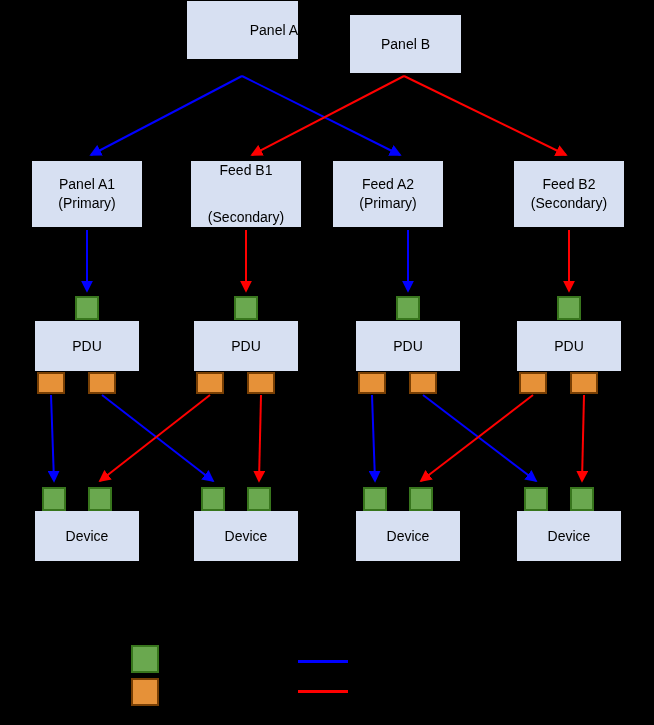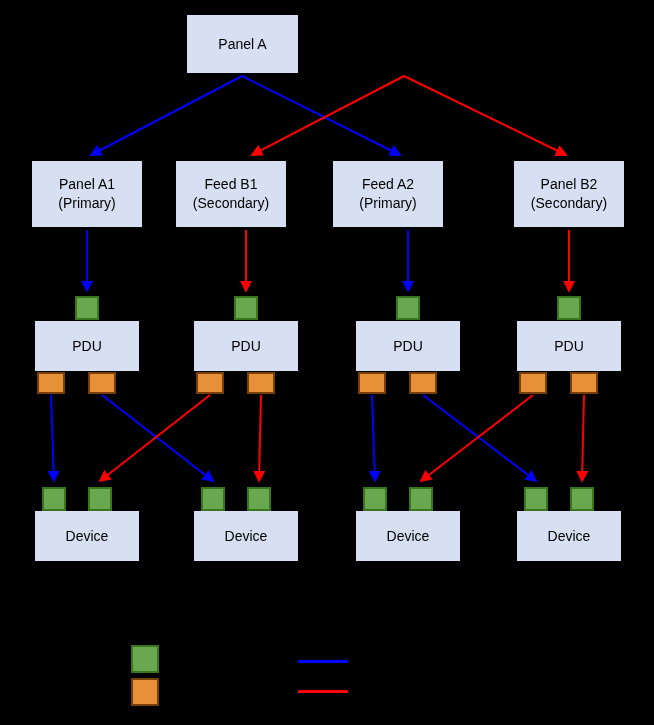--- a/index.html
+++ b/index.html
@@ -57,38 +57,41 @@
     <line class="blue" x1="102" y1="395" x2="213" y2="481" marker-end="url(#arrow-blue)"></line>
     <line class="red" x1="210" y1="395" x2="100" y2="481" marker-end="url(#arrow-red)"></line>
     <line class="red" x1="261" y1="395" x2="259" y2="481" marker-end="url(#arrow-red)"></line>
 
     <line class="blue" x1="372" y1="395" x2="375" y2="481" marker-end="url(#arrow-blue)"></line>
     <line class="blue" x1="423" y1="395" x2="536" y2="481" marker-end="url(#arrow-blue)"></line>
     <line class="red" x1="533" y1="395" x2="421" y2="481" marker-end="url(#arrow-red)"></line>
     <line class="red" x1="584" y1="395" x2="582" y2="481" marker-end="url(#arrow-red)"></line>
   </svg>
 
-  <div class="box" style="left:186px;top:14px;width:113px;height:60px;">
+  <div class="box" style="left:186px;top:0;width:113px;height:60px;align-items:flex-end;">
     <span>Panel A</span>
+  </div>
+  <div class="box" style="left:349px;top:14px;width:113px;height:60px;">
+    <span>Panel B</span>
   </div>
 
   <div class="box" style="left:31px;top:160px;width:112px;height:68px;">
     <span>Panel A1</span>
     <span>(Primary)</span>
   </div>
-  <div class="box" style="left:175px;top:160px;width:112px;height:68px;">
+  <div class="box" style="left:190px;top:160px;width:112px;height:68px;justify-content:space-between;">
     <span>Feed B1</span>
     <span>(Secondary)</span>
   </div>
   <div class="box" style="left:332px;top:160px;width:112px;height:68px;">
     <span>Feed A2</span>
     <span>(Primary)</span>
   </div>
   <div class="box" style="left:513px;top:160px;width:112px;height:68px;">
-    <span>Panel B2</span>
+    <span>Feed B2</span>
     <span>(Secondary)</span>
   </div>
 
   <div class="box" style="left:34px;top:320px;width:106px;height:52px;">
     <span>PDU</span>
   </div>
   <div class="box" style="left:193px;top:320px;width:106px;height:52px;">
     <span>PDU</span>
   </div>
   <div class="box" style="left:355px;top:320px;width:106px;height:52px;">

